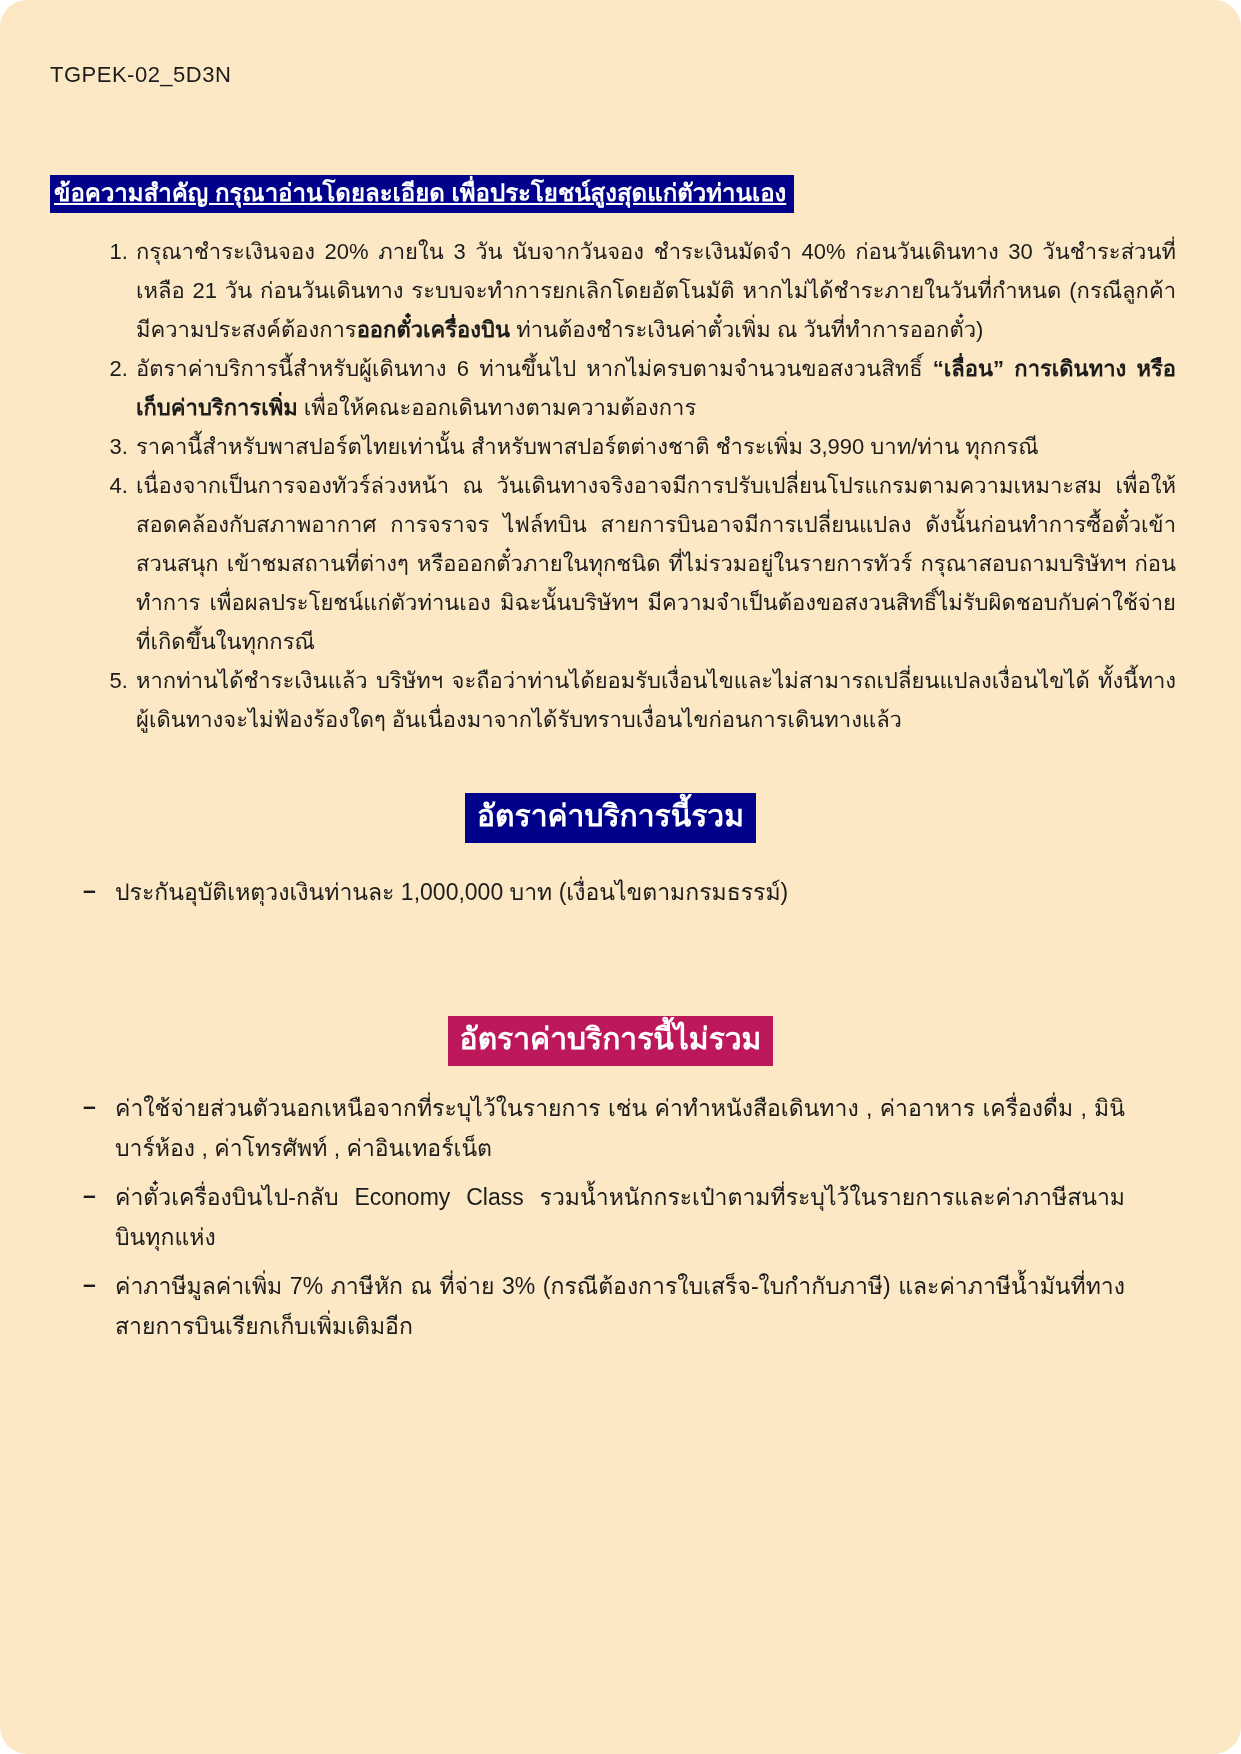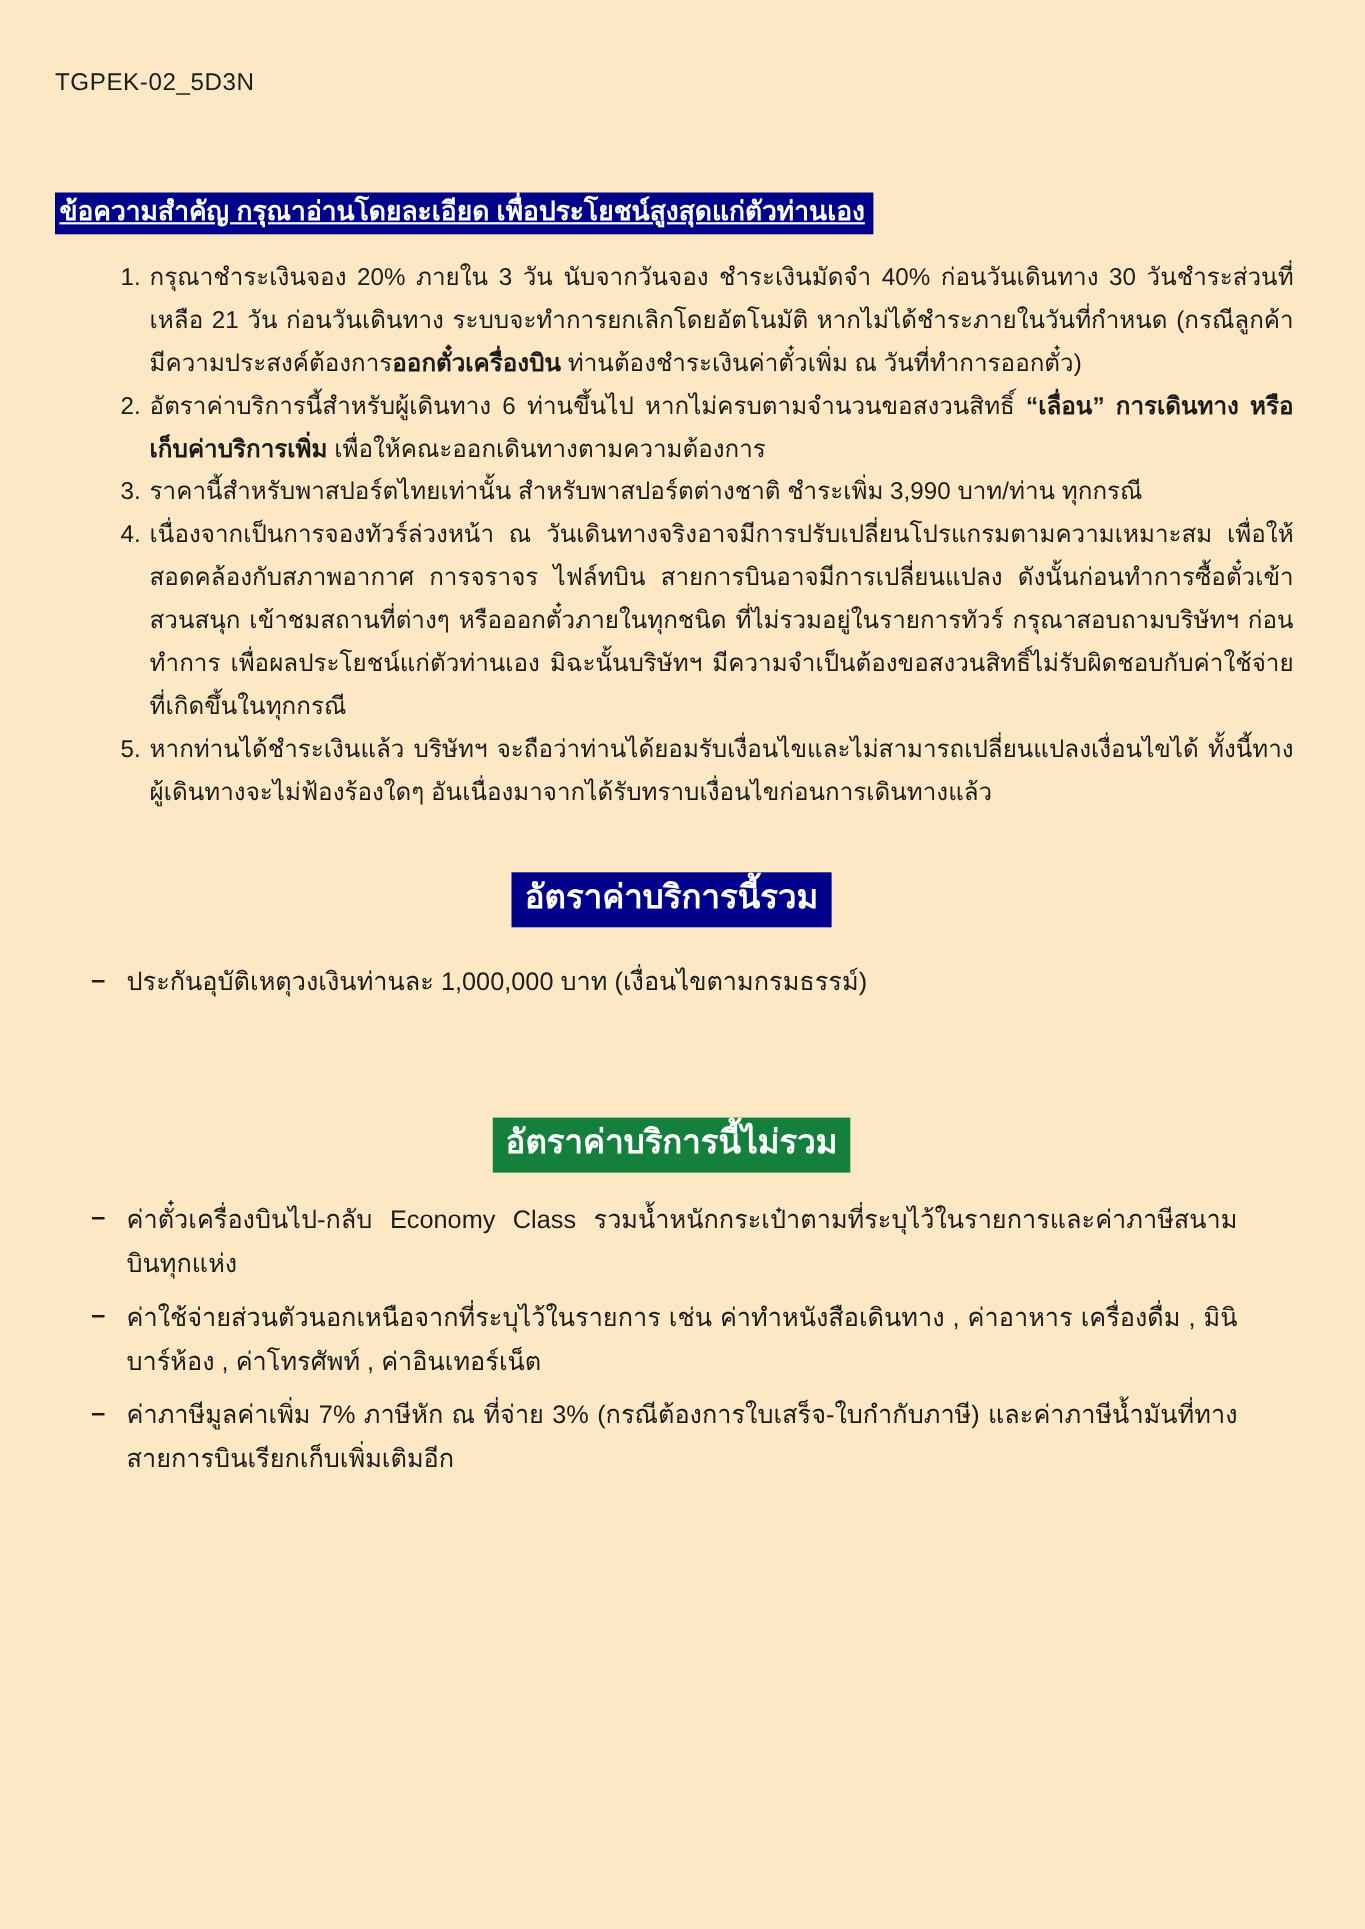--- a/index.html
+++ b/index.html
@@ -7,20 +7,21 @@
     font-family:"Liberation Sans","DejaVu Sans",sans-serif;
     -webkit-font-smoothing:antialiased;
   }
   .page{
     position:relative;
     width:1241px;
     height:1754px;
     background:#fce8c4;
     overflow:hidden;
     color:#1c1c1c;
+    border-radius:27px;
   }
   .doc-code{
     position:absolute;
     left:50px;
     top:62px;
     font-size:22px;
     letter-spacing:.5px;
     color:#1c1c1c;
   }
   .notice-heading{
@@ -120,22 +121,22 @@
 
   <div class="section-heading heading-included">
     <span class="box" style="background: rgb(0, 0, 139); color: rgb(255, 255, 255);">อัตราค่าบริการนี้รวม</span>
   </div>
 
   <ul class="bullet-list list-included">
       <li>ประกันอุบัติเหตุวงเงินท่านละ 1,000,000 บาท (เงื่อนไขตามกรมธรรม์)</li>
     </ul>
 
   <div class="section-heading heading-excluded">
-    <span class="box" style="background: #15803d; color: rgb(255, 255, 255);">อัตราค่าบริการนี้ไม่รวม</span>
+    <span class="box" style="background: #be185d; color: rgb(255, 255, 255);">อัตราค่าบริการนี้ไม่รวม</span>
   </div>
 
   <ul class="bullet-list list-excluded">
+      <li>ค่าใช้จ่ายส่วนตัวนอกเหนือจากที่ระบุไว้ในรายการ เช่น ค่าทำหนังสือเดินทาง , ค่าอาหาร เครื่องดื่ม , มินิบาร์ห้อง , ค่าโทรศัพท์ , ค่าอินเทอร์เน็ต</li>
       <li>ค่าตั๋วเครื่องบินไป-กลับ Economy Class รวมน้ำหนักกระเป๋าตามที่ระบุไว้ในรายการและค่าภาษีสนามบินทุกแห่ง</li>
-      <li>ค่าใช้จ่ายส่วนตัวนอกเหนือจากที่ระบุไว้ในรายการ เช่น ค่าทำหนังสือเดินทาง , ค่าอาหาร เครื่องดื่ม , มินิบาร์ห้อง , ค่าโทรศัพท์ , ค่าอินเทอร์เน็ต</li>
       <li>ค่าภาษีมูลค่าเพิ่ม 7% ภาษีหัก ณ ที่จ่าย 3% (กรณีต้องการใบเสร็จ-ใบกำกับภาษี) และค่าภาษีน้ำมันที่ทางสายการบินเรียกเก็บเพิ่มเติมอีก</li>
     </ul>
 
 </div>
 
 </body></html>

